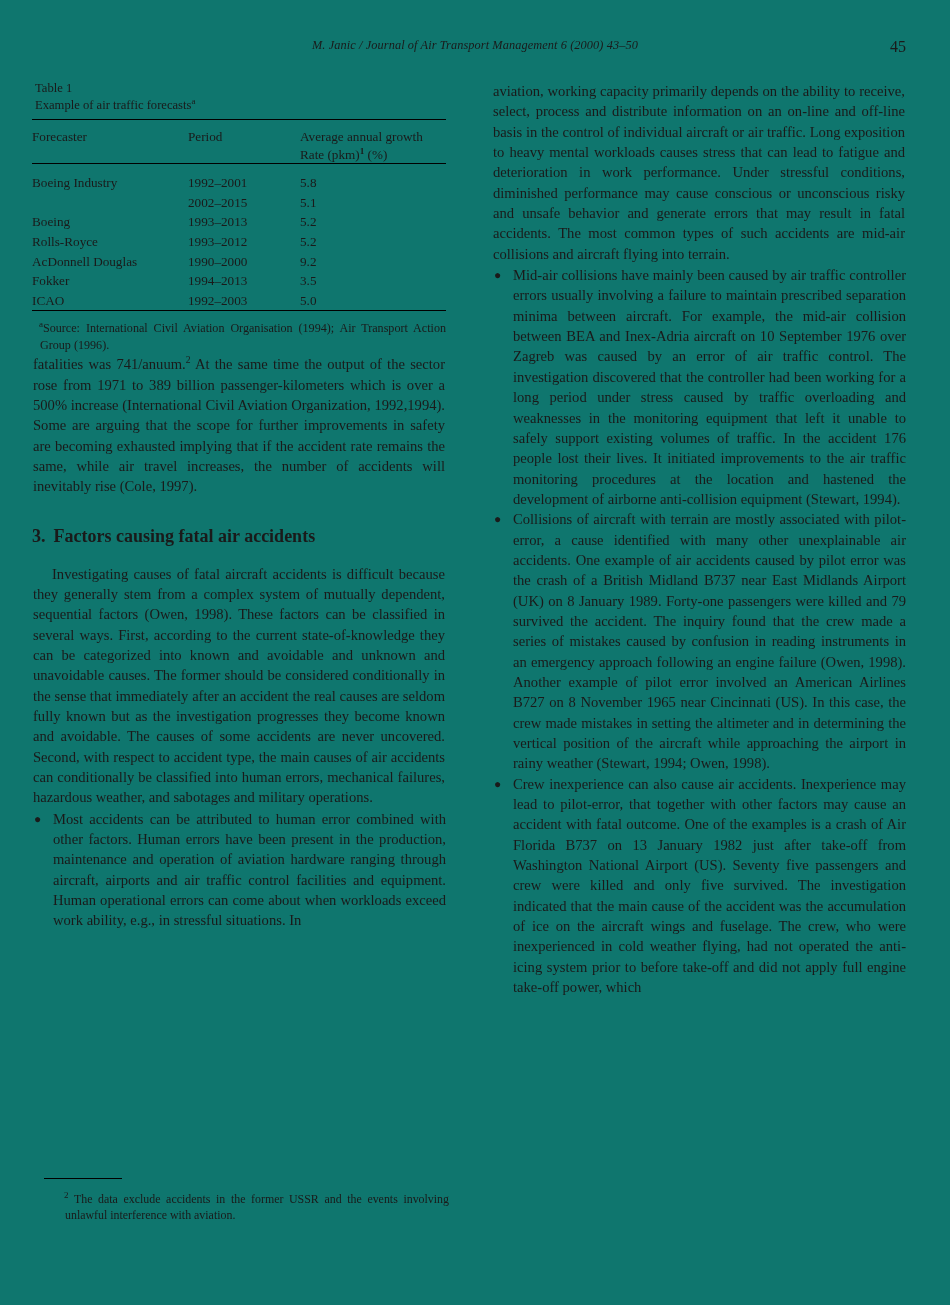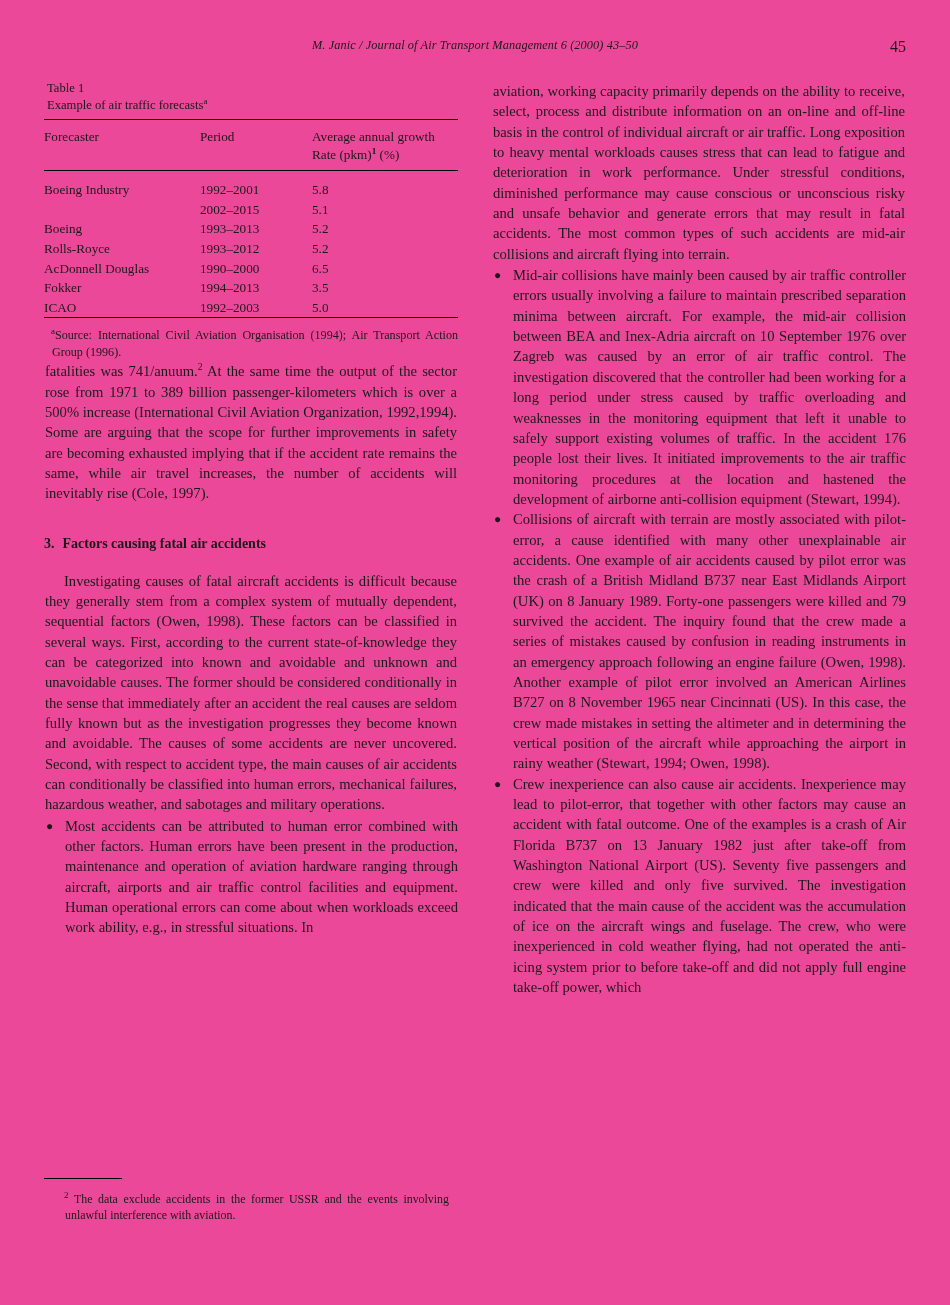--- a/index.html
+++ b/index.html
@@ -8,21 +8,21 @@
     background: #ffffff;
   }
   body {
     font-family: "Liberation Serif", "DejaVu Serif", serif;
     color: #1a1a1a;
   }
   #page {
     position: relative;
     width: 950px;
     height: 1305px;
-    background: #ec4899;
+    background: #0f766e;
     overflow: hidden;
   }
 
   
   .running-head {
     position: absolute;
     top: 38px;
     left: 44px;
     width: 862px;
     height: 18px;
@@ -43,21 +43,21 @@
     top: 0;
     font-size: 16px;
   }
 
   
   .column {
     position: absolute;
     top: 80px;
     width: 414px;
   }
-  .col-left  { left: 44px; }
+  .col-left  { left: 32px; }
   .col-right { left: 492px; }
 
   
   .table-caption {
     font-size: 12.6px;
     line-height: 16.6px;
     margin: 0 0 6px 3px;
   }
   .table-caption .sup {
     font-size: 9px;
@@ -70,21 +70,21 @@
     font-size: 13.2px;
     table-layout: fixed;
   }
   table.forecast col.c1 { width: 156px; }
   table.forecast col.c2 { width: 112px; }
   table.forecast col.c3 { width: 146px; }
   table.forecast thead th {
     text-align: left;
     font-weight: normal;
     vertical-align: top;
-    padding: 8px 0 7px 0;
+    padding: 8px 0 0 0;
     line-height: 17.5px;
     border-top: 1.15px solid #000;
     border-bottom: 1.15px solid #000;
   }
   table.forecast thead th .sup {
     font-size: 9.2px;
     vertical-align: super;
     line-height: 0;
     font-weight: bold;
   }
@@ -124,21 +124,21 @@
   }
   p.body .sup {
     font-size: 9.6px;
     vertical-align: super;
     line-height: 0;
   }
   .gap-para-after-table { margin-top: 43px; }
   .indent { text-indent: 19px; }
 
   h3.section {
-    font-size: 14px;
+    font-size: 18px;
     line-height: 19px;
     font-weight: bold;
     margin: 30px 0 18px 0;
   }
   h3.section .num { margin-right: 8px; }
 
   ul.bullets {
     list-style: none;
     margin: 0;
     padding: 0;
@@ -235,21 +235,21 @@
           <td>5.2</td>
         </tr>
         <tr>
           <td>Rolls-Royce</td>
           <td>1993–2012</td>
           <td>5.2</td>
         </tr>
         <tr>
           <td>AcDonnell Douglas</td>
           <td>1990–2000</td>
-          <td>6.5</td>
+          <td>9.2</td>
         </tr>
         <tr>
           <td>Fokker</td>
           <td>1994–2013</td>
           <td>3.5</td>
         </tr>
         <tr class="last">
           <td>ICAO</td>
           <td>1992–2003</td>
           <td>5.0</td>

